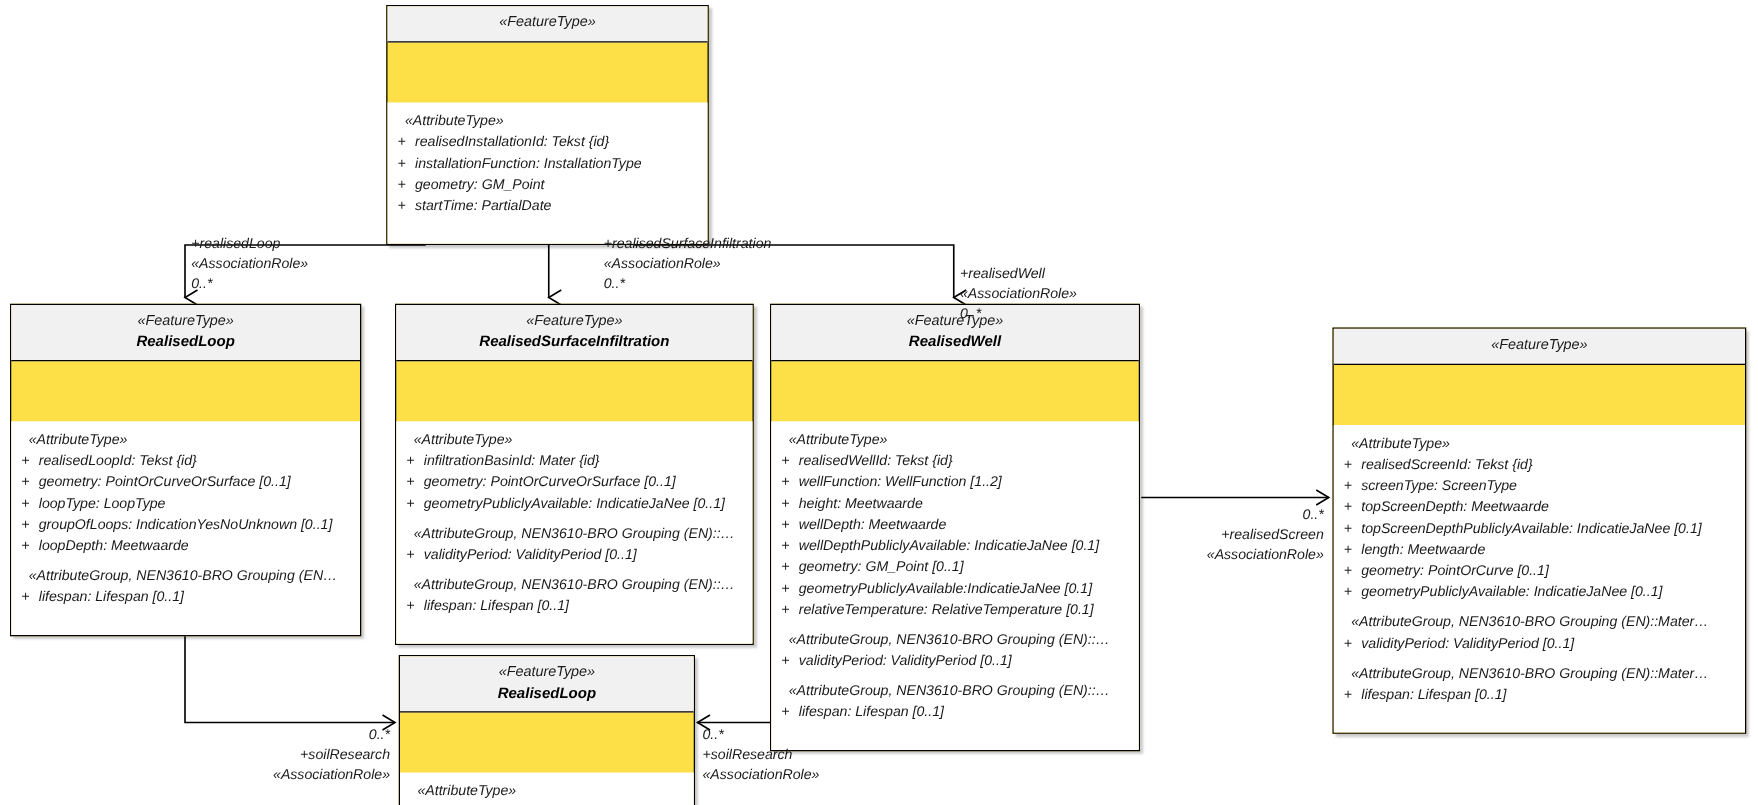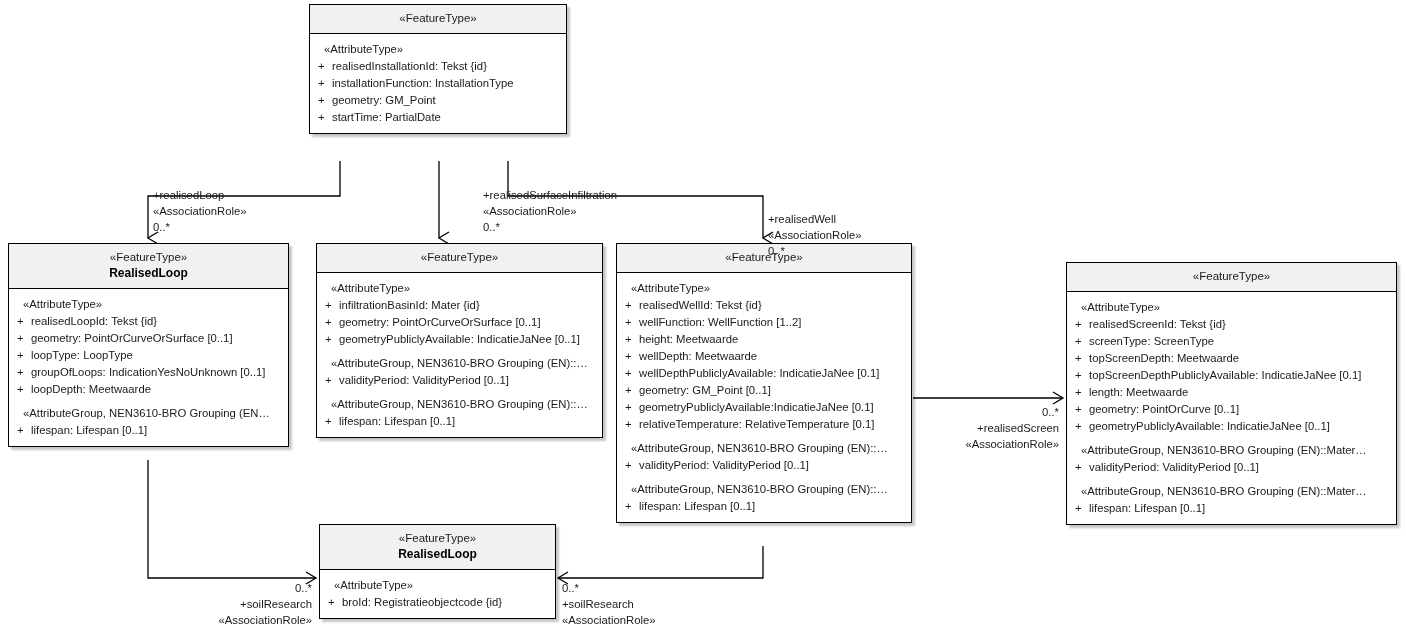--- a/index.html
+++ b/index.html
@@ -29,20 +29,21 @@
     pointer-events: none;
   }
 
   
   .uml-class {
     position: absolute;
     box-sizing: border-box;
     border: 1.6px solid #000000;
     background: #fde047;
     box-shadow: 2.5px 2.5px 2px rgba(0,0,0,0.22);
+    font-style: italic;
   }
   .uml-header {
     box-sizing: border-box;
     background: #f1f1f1;
     border-bottom: 1.6px solid #000000;
     text-align: center;
     padding: 6px 4px 7px 4px;
   }
   .stereo {
     display: block;
@@ -55,21 +56,22 @@
     display: block;
     font-size: 12px;
     font-weight: bold;
     line-height: 16px;
     color: #000000;
     white-space: nowrap;
   }
   .uml-body {
     box-sizing: border-box;
     background: #ffffff;
-    padding: 7px 0 7px 0;
+    padding: 7px 0 21px 0;
+    margin-top: 48px;
   }
   .grp-header {
     font-size: 11.3px;
     line-height: 17px;
     padding-left: 14px;
     white-space: nowrap;
     overflow: hidden;
     color: #1a1a1a;
   }
   .attr-row {
@@ -95,20 +97,21 @@
   }
   .grp-gap { height: 7px; }
 
   
   .assoc-label {
     position: absolute;
     font-size: 11.3px;
     line-height: 16px;
     white-space: nowrap;
     color: #1a1a1a;
+    font-style: italic;
   }
   .assoc-label.right-align { text-align: right; }
   .assoc-line { display: block; }
 </style>
 </head>
 <body>
 
 <div id="canvas">
 
   <svg class="connectors" viewBox="0 0 1406 644" width="1406" height="644">
@@ -191,20 +194,21 @@
       <div class="attr-row">
         <span class="attr-vis">+</span>
         <span class="attr-text">lifespan: Lifespan [0..1]</span>
       </div>
     </div>
   </div>
 
   <div class="uml-class" style="left:316px; top:243px; width:287px;">
     <div class="uml-header">
       <span class="stereo">«FeatureType»</span>
+      <span class="cname">RealisedSurfaceInfiltration</span>
     </div>
     <div class="uml-body">
       <div class="grp-header">«AttributeType»</div>
       <div class="attr-row">
         <span class="attr-vis">+</span>
         <span class="attr-text">infiltrationBasinId: Mater {id}</span>
       </div>
       <div class="attr-row">
         <span class="attr-vis">+</span>
         <span class="attr-text">geometry: PointOrCurveOrSurface [0..1]</span>
@@ -224,20 +228,21 @@
       <div class="attr-row">
         <span class="attr-vis">+</span>
         <span class="attr-text">lifespan: Lifespan [0..1]</span>
       </div>
     </div>
   </div>
 
   <div class="uml-class" style="left:616px; top:243px; width:296px;">
     <div class="uml-header">
       <span class="stereo">«FeatureType»</span>
+      <span class="cname">RealisedWell</span>
     </div>
     <div class="uml-body">
       <div class="grp-header">«AttributeType»</div>
       <div class="attr-row">
         <span class="attr-vis">+</span>
         <span class="attr-text">realisedWellId: Tekst {id}</span>
       </div>
       <div class="attr-row">
         <span class="attr-vis">+</span>
         <span class="attr-text">wellFunction: WellFunction [1..2]</span>

